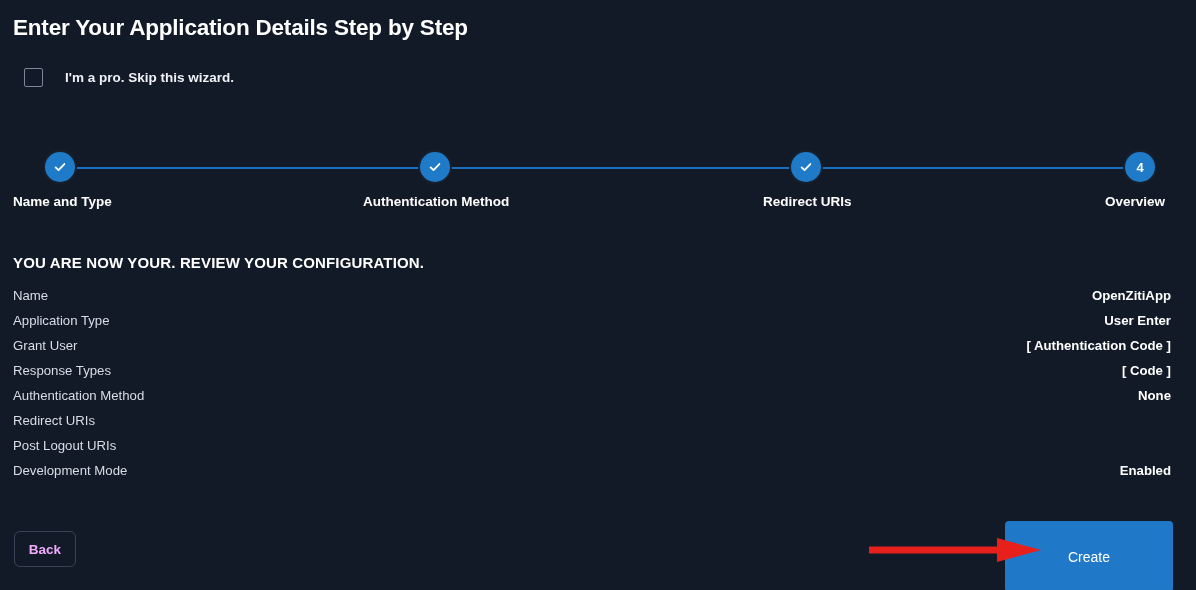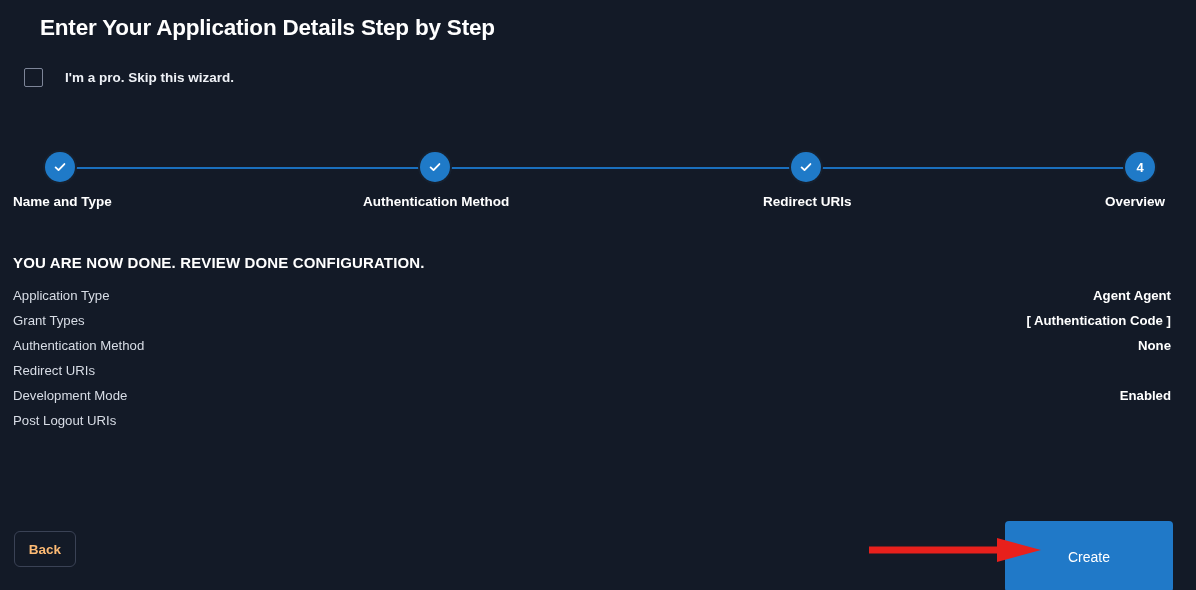--- a/index.html
+++ b/index.html
@@ -26,21 +26,20 @@
   
   .page-title {
     position: absolute;
     left: 13px;
     top: 15px;
     font-size: 22.5px;
     font-weight: 700;
     letter-spacing: -0.2px;
     color: #ffffff;
     white-space: nowrap;
-    margin-left: 27px;
   }
 
   
   .skip-row {
     position: absolute;
     left: 24px;
     top: 68px;
     display: flex;
     align-items: center;
     gap: 22px;
@@ -158,21 +157,21 @@
   
   .btn-back {
     position: absolute;
     left: 14px;
     top: 531px;
     width: 62px;
     height: 36px;
     background: transparent;
     border: 1px solid #3a4255;
     border-radius: 6px;
-    color: #fdba74;
+    color: #f0abfc;
     font-family: "Liberation Sans", sans-serif;
     font-size: 13.5px;
     font-weight: 700;
     cursor: pointer;
   }
   .btn-create {
     position: absolute;
     left: 1005px;
     top: 521px;
     width: 168px;
@@ -235,53 +234,61 @@
     </div>
   </div>
 
   <div class="step-labels">
     <div class="step-label" style="left:13px;">Name and Type</div>
     <div class="step-label" style="left:363px;">Authentication Method</div>
     <div class="step-label" style="left:763px;">Redirect URIs</div>
     <div class="step-label" style="left:1105px;">Overview</div>
   </div>
 
-  <div class="review-heading">YOU ARE NOW DONE. REVIEW DONE CONFIGURATION.</div>
+  <div class="review-heading">YOU ARE NOW YOUR. REVIEW YOUR CONFIGURATION.</div>
 
   <div class="summary">
 
+    <div class="summary-row">
+      <span class="summary-key">Name</span>
+      <span class="summary-val">OpenZitiApp</span>
+    </div>
 
     <div class="summary-row">
       <span class="summary-key">Application Type</span>
-      <span class="summary-val">Agent Agent</span>
-    </div>
-
-    <div class="summary-row">
-      <span class="summary-key">Grant Types</span>
+      <span class="summary-val">User Enter</span>
+    </div>
+
+    <div class="summary-row">
+      <span class="summary-key">Grant User</span>
       <span class="summary-val">[ Authentication Code ]</span>
     </div>
 
+    <div class="summary-row">
+      <span class="summary-key">Response Types</span>
+      <span class="summary-val">[ Code ]</span>
+    </div>
 
     <div class="summary-row">
       <span class="summary-key">Authentication Method</span>
       <span class="summary-val">None</span>
     </div>
 
     <div class="summary-row">
       <span class="summary-key">Redirect URIs</span>
     </div>
 
     <div class="summary-row">
+      <span class="summary-key">Post Logout URIs</span>
+      <span class="summary-val"></span>
+    </div>
+
+    <div class="summary-row">
       <span class="summary-key">Development Mode</span>
       <span class="summary-val">Enabled</span>
-    </div>
-
-    <div class="summary-row">
-      <span class="summary-key">Post Logout URIs</span>
-      <span class="summary-val"></span>
     </div>
 
   </div>
 
   <button class="btn-back">Back</button>
 
   <button class="btn-create">Create</button>
 
   <svg class="arrow-annotation" viewBox="0 0 180 32">
     <rect x="0" y="12.5" width="148" height="7" fill="#e8201c"></rect>

